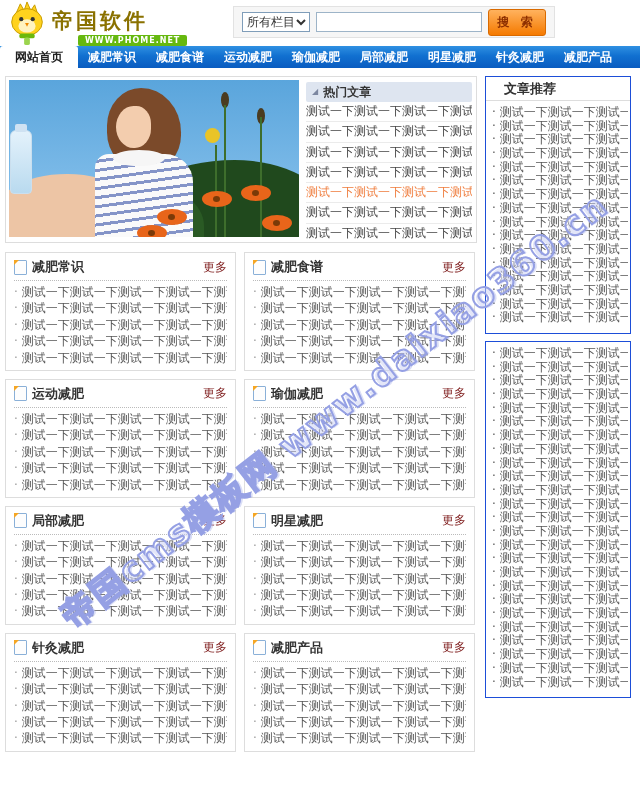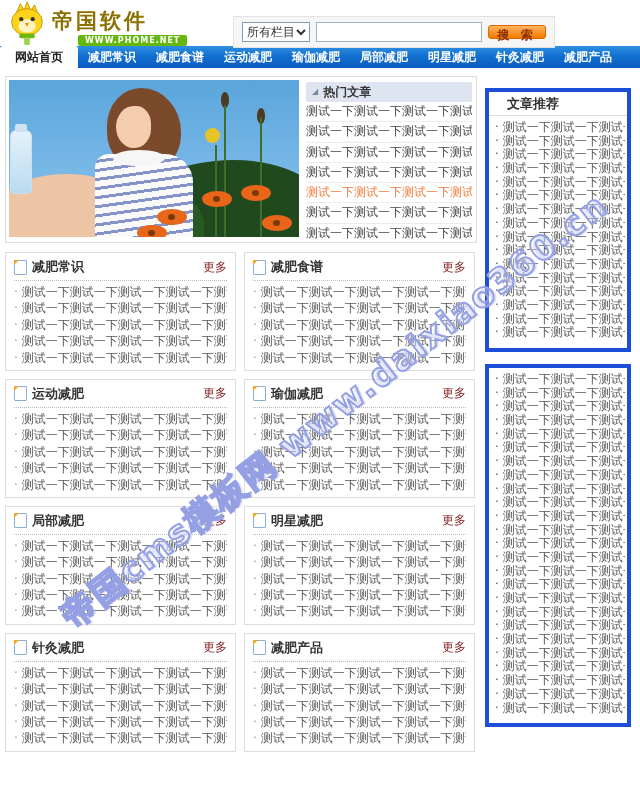--- a/index.html
+++ b/index.html
@@ -7,24 +7,24 @@
   ul{list-style:none;margin:0;padding:0;}
   .page{position:relative;width:640px;overflow:hidden;background:#fff;}
 
   
   .top{height:46px;position:relative;background:#fff;}
   .logo{position:absolute;left:4px;top:1px;display:flex;align-items:flex-end;cursor:pointer;}
   .logo svg{display:block;}
   .logo-txt{margin-left:2px;margin-top:8px;}
   .logo-title{font-size:21px;font-weight:bold;color:#8a7100;letter-spacing:3px;line-height:22px;}
   .logo-badge{display:inline-block;background:#66b80f;color:#fff;font-size:8px;font-weight:bold;letter-spacing:1px;padding:1px 7px;border-radius:2px;margin-left:26px;}
-  .searchbar{position:absolute;left:233px;top:16px;width:322px;height:32px;background:#f6f6f6;border:1px solid #e2e2e2;display:flex;align-items:center;gap:6px;padding:0 8px;box-sizing:border-box;}
+  .searchbar{position:absolute;left:233px;top:6px;width:322px;height:32px;background:#f6f6f6;border:1px solid #e2e2e2;display:flex;align-items:center;gap:6px;padding:0 8px;box-sizing:border-box;}
   .searchbar select{width:68px;height:20px;font-size:12px;border:1px solid #7f9db9;background:#fff;color:#333;}
   .searchbar input{flex:1;height:18px;border:1px solid #9db4c8;font-size:12px;padding:0 3px;}
-  .search-btn{width:58px;height:14px;background:linear-gradient(#ffb25e,#f57a00);border:1px solid #d96a00;border-radius:3px;color:#8d2f00;font-weight:bold;font-size:12px;letter-spacing:4px;cursor:pointer;}
+  .search-btn{width:58px;height:27px;background:linear-gradient(#ffb25e,#f57a00);border:1px solid #d96a00;border-radius:3px;color:#8d2f00;font-weight:bold;font-size:12px;letter-spacing:4px;cursor:pointer;}
 
   
   .nav{height:22px;background:linear-gradient(180deg,#2f90e2 0%,#1170d0 45%,#0a5cc0 100%);display:flex;}
   .nav li{width:68px;text-align:center;line-height:22px;font-weight:bold;color:#fff;cursor:pointer;white-space:nowrap;}
   .nav li.active{width:78px;background:#fff;color:#222;border-radius:3px 3px 0 0;}
 
   .content{padding:0 5px;}
   .columns{display:flex;gap:8px;align-items:flex-start;margin-top:8px;}
   .main-col{width:472px;}
   .side-col{width:146px;}
@@ -62,21 +62,21 @@
   .sec-head{display:flex;align-items:center;gap:5px;padding-bottom:4px;border-bottom:1px dotted #bbb;}
   .doc-icon{width:11px;height:13px;background:#fdfdfd;border:1px solid #8ab0d8;border-radius:1px;position:relative;flex:none;}
   .doc-icon::before{content:'';position:absolute;top:-1px;left:-1px;border-top:5px solid #f5a623;border-right:5px solid transparent;}
   .sec-title{font-weight:bold;font-size:13px;color:#333;flex:1;white-space:nowrap;overflow:hidden;}
   .more{color:#7f1d1d;cursor:pointer;flex:none;}
   .sec-list{margin-top:3px;}
   .sec-list li{height:16.4px;line-height:16.4px;color:#555;white-space:nowrap;overflow:hidden;cursor:pointer;}
   .sec-list li::before{content:'· ';color:#999;}
 
   
-  .side-box{border:4px solid #1d4ed8;margin-bottom:7px;background:#fff;margin-top:12px;}
+  .side-box{border:1px solid #1d4ed8;margin-bottom:7px;background:#fff;}
   .side-head{font-weight:bold;font-size:13px;color:#333;padding:4px 0 4px 18px;border-bottom:1px solid #ddd;line-height:15px;}
   .side-list{padding:5px 2px 8px 6px;}
   .side-list li{height:13.7px;line-height:13.7px;color:#555;white-space:nowrap;overflow:hidden;cursor:pointer;}
   .side-list li::before{content:'· ';color:#555;}
 
   
   .friends{margin-top:5px;border:1px solid #ccc;padding:4px 8px 6px;background:#fff;}
   .fl-label{font-weight:bold;color:#333;}
   .fl-links{display:flex;margin-top:5px;}
   .fl-links li{color:#555;cursor:pointer;}

